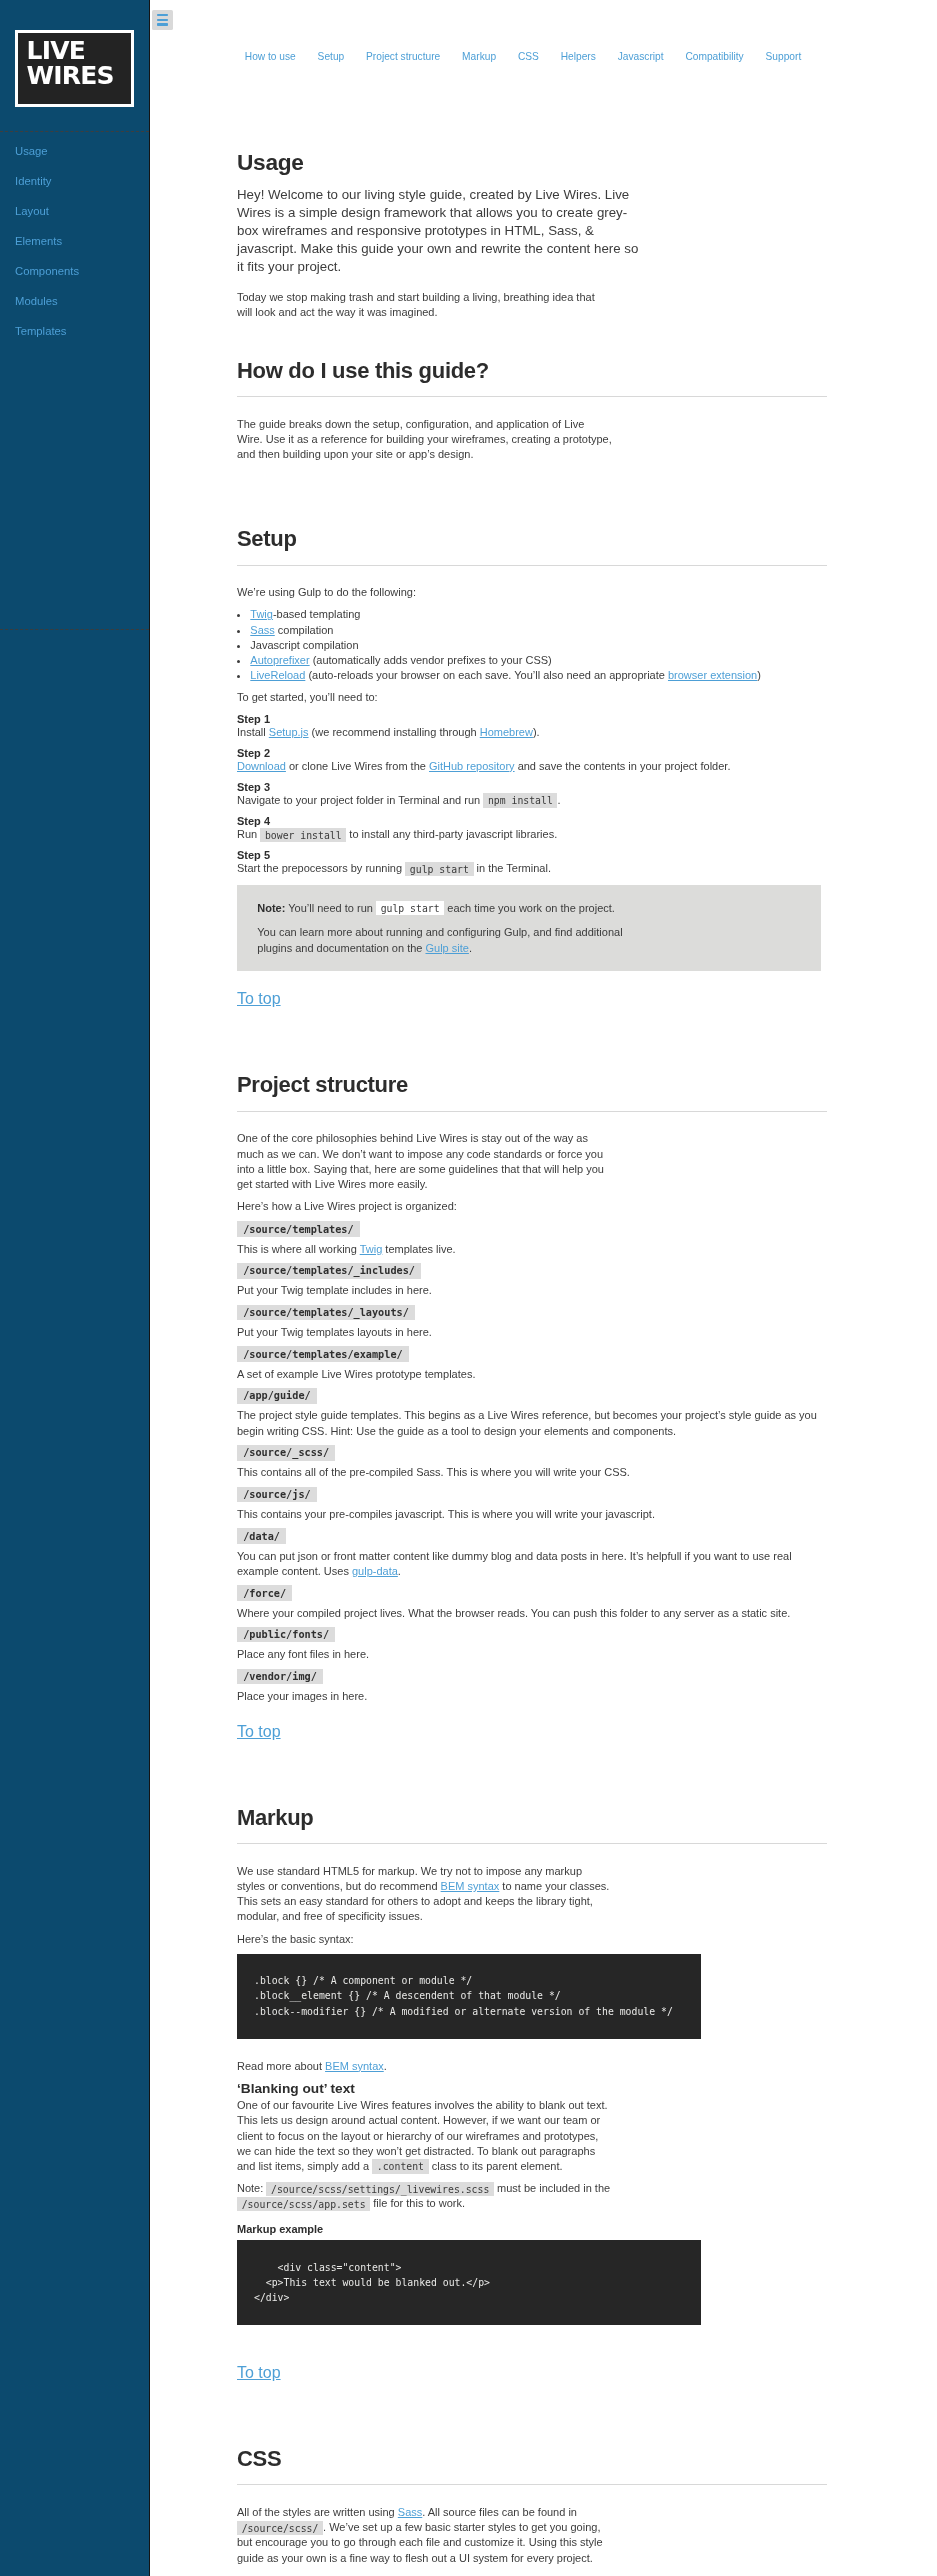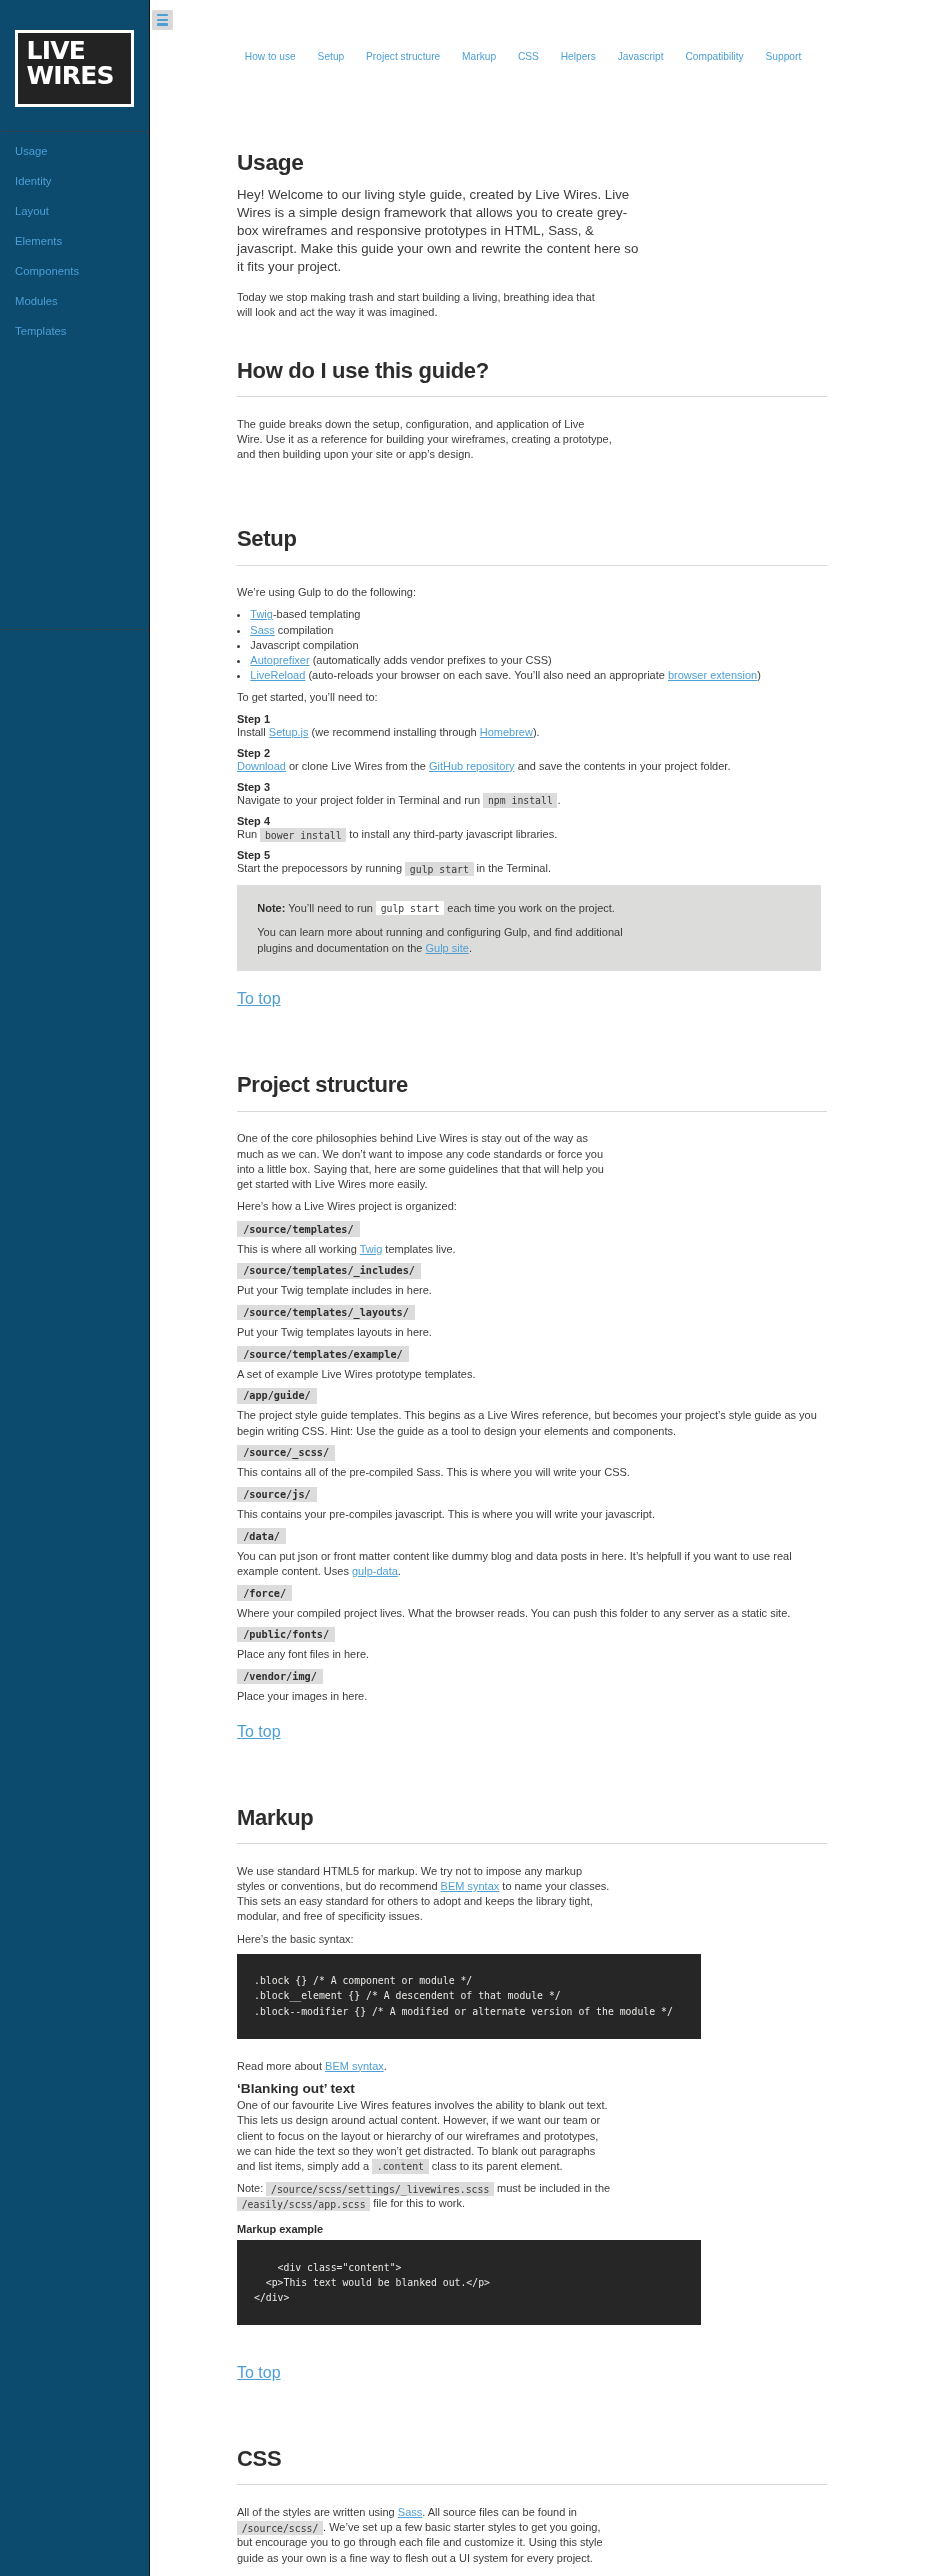--- a/index.html
+++ b/index.html
@@ -258,21 +258,21 @@
     <hr>
     <p>We use standard HTML5 for markup. We try not to impose any markup styles or conventions, but do recommend <a href="#" class="link" style="text-decoration: underline;">BEM syntax</a> to name your classes. This sets an easy standard for others to adopt and keeps the library tight, modular, and free of specificity issues.</p>
     <p>Here’s the basic syntax:</p>
     <pre class="code-block">.block {} /* A component or module */
 .block__element {} /* A descendent of that module */
 .block--modifier {} /* A modified or alternate version of the module */</pre>
     <p>Read more about <a href="#" class="link" style="text-decoration: underline;">BEM syntax</a>.</p>
 
     <h3>‘Blanking out’ text</h3>
     <p>One of our favourite Live Wires features involves the ability to blank out text. This lets us design around actual content. However, if we want our team or client to focus on the layout or hierarchy of our wireframes and prototypes, we can hide the text so they won’t get distracted. To blank out paragraphs and list items, simply add a <code class="icode">.content</code> class to its parent element.</p>
-    <p>Note: <code class="icode">/source/scss/settings/_livewires.scss</code> must be included in the <code class="icode">/easily/scss/app.scss</code> file for this to work.</p>
+    <p>Note: <code class="icode">/source/scss/settings/_livewires.scss</code> must be included in the <code class="icode">/source/scss/app.sets</code> file for this to work.</p>
     <p class="example-label">Markup example</p>
     <pre class="code-block">    &lt;div class="content"&gt;
   &lt;p&gt;This text would be blanked out.&lt;/p&gt;
 &lt;/div&gt;</pre>
     <a href="#" class="totop">To top</a>
   </section>
 
   <section>
     <h2>CSS</h2>
     <hr>

